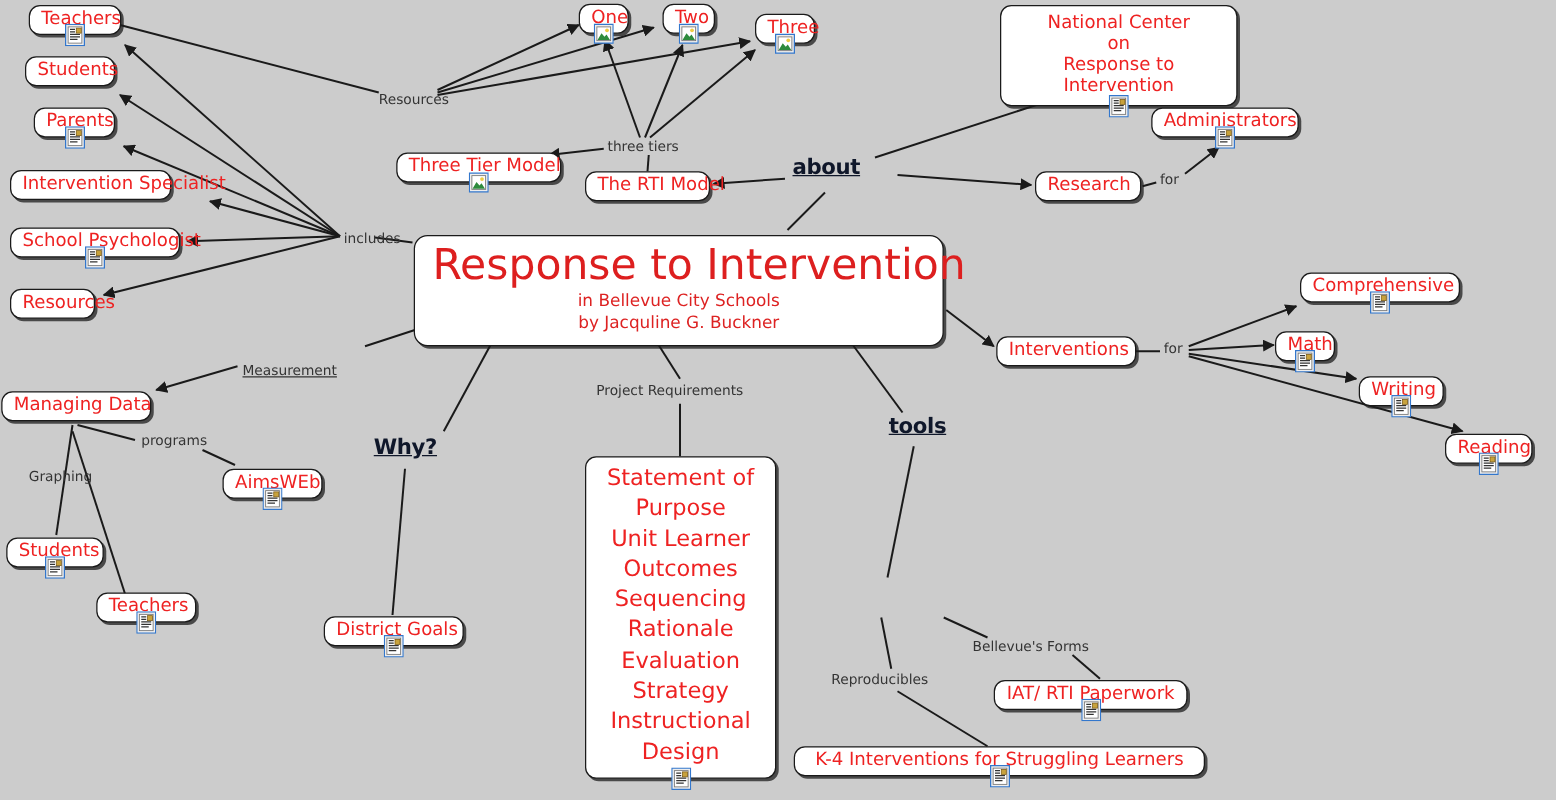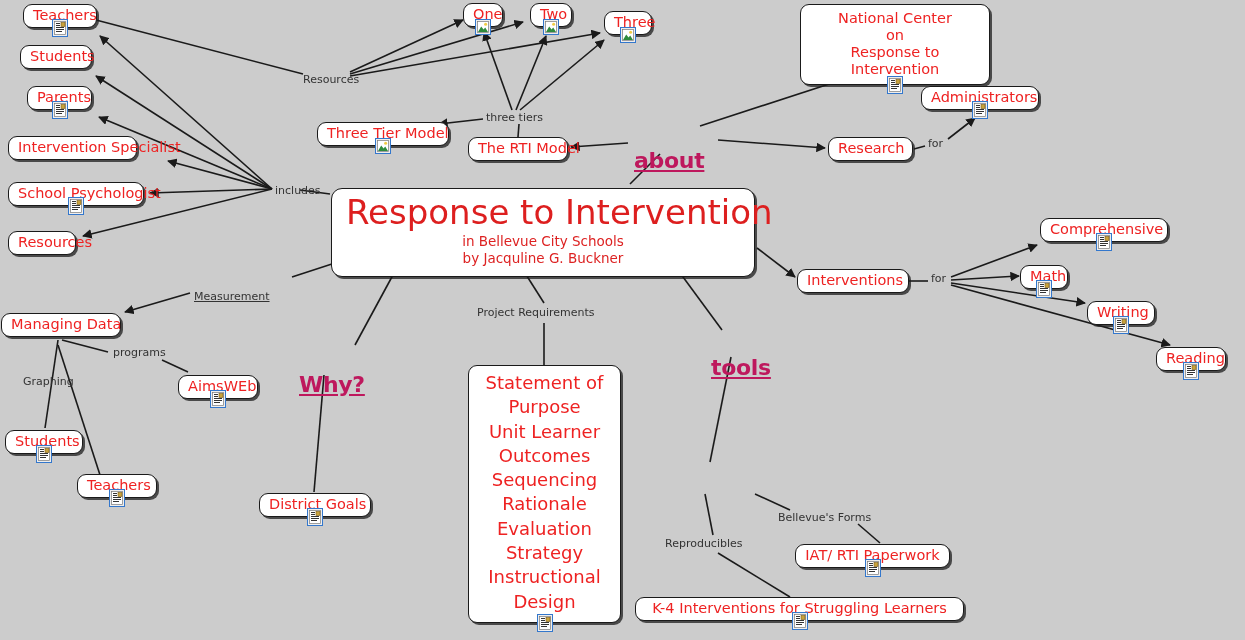--- a/index.html
+++ b/index.html
@@ -72,25 +72,24 @@
   .edge-label {
     position: absolute;
     color: #333333;
     font-size: 11px;
     white-space: nowrap;
     z-index: 2;
     background: transparent;
   }
   .edge-label.bold-label {
     font-weight: bold;
-    font-size: 22px;
-    color: #be185d;
+    font-size: 17px;
+    color: #0f172a;
     text-decoration: underline;
     letter-spacing: -0.3px;
-    margin-top: 24px;
   }
 
   
   .icon-badge {
     position: absolute;
     width: 16px; height: 18px;
     left: 50%;
     margin-left: -8px;
     bottom: -10px;
     z-index: 5;

